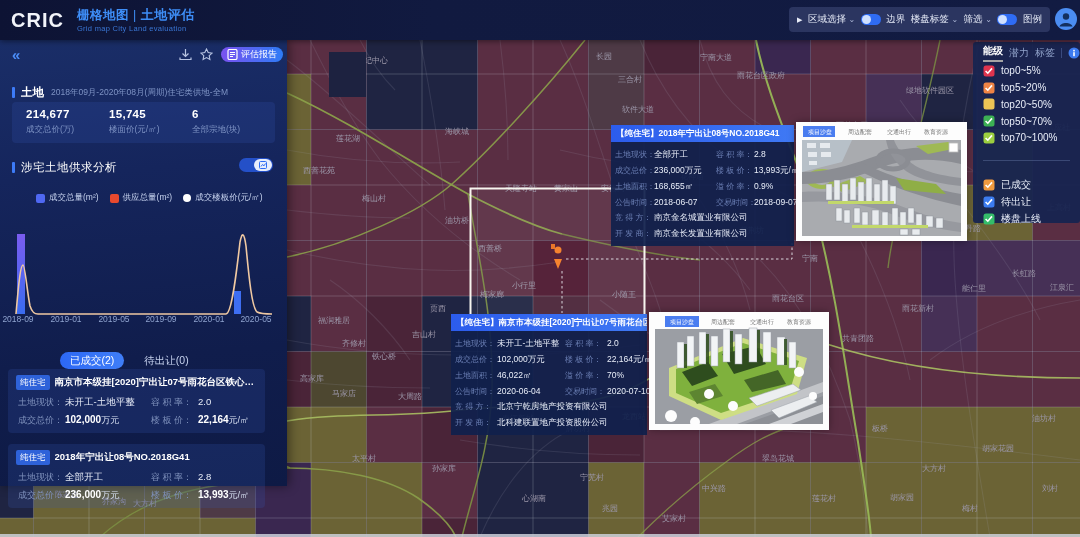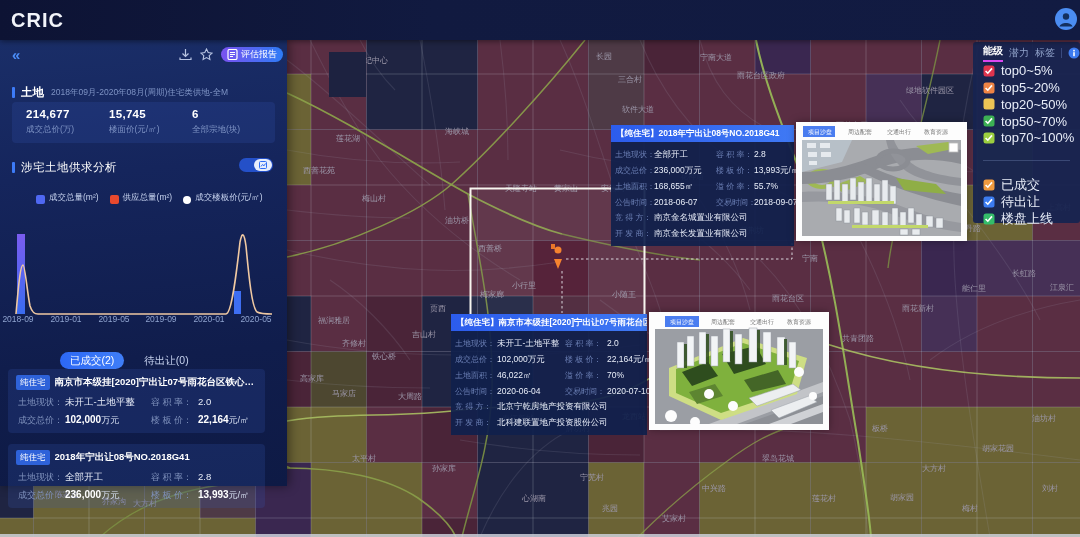--- a/index.html
+++ b/index.html
@@ -31,21 +31,21 @@
 .bar{width:3px;height:11px;background:#3d7bf8;margin-right:6px;border-radius:1px}
 .st{color:#fff;font-size:11.5px;font-weight:bold}
 .st2{color:#fff;font-size:11.5px;font-weight:normal;letter-spacing:.5px}
 .sub{color:#7e93c4;font-size:8.5px;margin-left:7px;white-space:nowrap}
 .stats{display:flex;background:rgba(47,76,160,.28);border-radius:4px;margin:2px 12px 0 12px;padding:6px 0 7px 14px}
 .stat{width:84.5px}
 .sv{color:#fff;font-size:11.5px;font-weight:bold;letter-spacing:.3px}
 .sl{color:#7e93c4;font-size:8.5px;margin-top:4px}
 .msw{position:relative;width:34px;height:14px;background:#2450c8;border-radius:8px;margin-right:2px;top:-3px}
 .mswk{position:absolute;right:1px;top:1px;width:18px;height:12px;background:#e8eefc;border-radius:6px;display:flex;align-items:center;justify-content:center}
-.clg{display:flex;align-items:flex-end;margin:17px 0 0 36px;gap:4px}
+.clg{display:flex;align-items:center;margin:17px 0 0 36px;gap:4px}
 .sq{width:9px;height:9px;border-radius:2px;display:inline-block}
 .dot{width:8px;height:8px;border-radius:50%;background:#fff;display:inline-block}
 .clt{color:#c6d2ee;font-size:8.5px;margin-right:7px}
 .chart{margin:2px 0 0 2px;height:122px}
 .tabs{display:flex;align-items:center;margin:24px 0 0 60px;gap:20px;height:17px}
 .tab1{background:linear-gradient(90deg,#2d68f4,#3f7ef8);color:#fff;font-size:10.5px;border-radius:8.5px;padding:2px 10px;height:17px;line-height:13px;display:inline-flex;align-items:center}
 .tab2{color:#c6d2ee;font-size:10.5px}
 .card{background:rgba(56,88,178,.22);border-radius:4px;margin:0 22px 0 8px;padding:6px 8px 6px 8px}
 .card+.card{margin-top:11px}
 .crow1{display:flex;align-items:center;white-space:nowrap;overflow:hidden}
@@ -68,25 +68,25 @@
 .pl2{margin-left:0;width:38px}
 .pv{color:#e9eef9;font-size:8.5px;flex:none}
 .pvw{width:62px;overflow:hidden}
 .pw .pl{width:42px}
 .pw .pvw{width:68px}
 
 .wpanel{position:absolute;z-index:16;box-shadow:0 0 8px rgba(0,0,0,.35)}
 
 .lg{position:absolute;left:973px;top:42px;width:107px;height:181px;background:rgba(23,36,80,.95);border-radius:3px;z-index:18;padding:4px 0 0 10px;white-space:nowrap}
 .lgh{display:flex;align-items:center;gap:6px;height:14px;margin-bottom:0}
-.lga{color:#fff;font-size:10px;font-weight:bold;border-bottom:2px solid #d946ef;padding-bottom:2px}
+.lga{color:#fff;font-size:10px;font-weight:bold;border-bottom:2px solid #a3a3a3;padding-bottom:2px}
 .lgi{color:#93a5cc;font-size:10px}
 .lgsep{width:1px;height:10px;background:#3a4a7e}
 .li{display:flex;align-items:center;gap:6px;margin-top:4.8px;height:12px}
-.li span{color:#e8edf8;font-size:13px}
+.li span{color:#e8edf8;font-size:10px}
 .lgdiv{height:0;border-top:1px solid rgba(120,140,190,.35);margin:16px 10px 18px 0}
 </style></head>
 <body>
 <div class="page">
 
 <svg class="map" width="1080" height="537" viewBox="0 0 1080 537">
 <rect x="0" y="0" width="1080" height="537" fill="#241d3a"></rect>
 
 <g>
         <rect x="255.5" y="18.5" width="55.5" height="55.5" fill="#5a2e43"></rect>
@@ -445,21 +445,39 @@
 <rect x="551" y="244" width="4" height="5" fill="#e8762a"></rect>
       </g>
 
 <rect x="0" y="534" width="1080" height="3" fill="#cdd0d9" opacity="0.85"></rect>
 </svg>
 
 <div class="hdr">
 
  <div class="logo">CRIC</div>
 
-
+ <div class="ptitle">
+        <div class="pt1"><span>栅格地图</span><span class="sep">|</span><span class="pt1b">土地评估</span></div>
+ <div class="pt2">Grid map City Land evaluation</div>
+      </div>
+
+ <div class="hctrl">
+   <span class="play">▶</span>
+   <span class="hitem">区域选择 <span class="car">⌄</span></span>
+   <span class="tgl">
+          <span class="knob"></span>
+        </span>
+        <span class="hitem">边界</span>
+   <span class="hitem">楼盘标签 <span class="car">⌄</span></span>
+   <span class="hitem">筛选 <span class="car">⌄</span></span>
+   <span class="tgl">
+          <span class="knob"></span>
+        </span>
+        <span class="hitem">图例</span>
+ </div>
 
  <div class="avatar"><svg width="22" height="22" viewBox="0 0 22 22">
           <circle cx="11" cy="11" r="11" fill="#4b8df2"></circle>
           <circle cx="11" cy="8.5" r="3.2" fill="#14305e"></circle>
           <path d="M4.5,18.5 C5.5,13.8 16.5,13.8 17.5,18.5 Z" fill="#14305e"></path>
         </svg></div>
 </div>
 
 <div class="lp">
 
@@ -607,21 +625,21 @@
   <div class="prow">
           <span class="pl">成交总价：</span>
           <span class="pv pvw">236,000万元</span>
           <span class="pl pl2">楼 板 价：</span>
           <span class="pv">13,993元/㎡</span>
         </div>
   <div class="prow">
           <span class="pl">土地面积：</span>
           <span class="pv pvw">168,655㎡</span>
           <span class="pl pl2">溢 价 率：</span>
-          <span class="pv">55.7%</span>
+          <span class="pv">0.9%</span>
         </div>
   <div class="prow">
           <span class="pl">公告时间：</span>
           <span class="pv pvw">2018-06-07</span>
           <span class="pl pl2">交易时间：</span>
           <span class="pv">2018-09-07</span>
         </div>
   <div class="prow">
           <span class="pl">竞 得 方：</span>
           <span class="pv">南京金名城置业有限公司</span>

